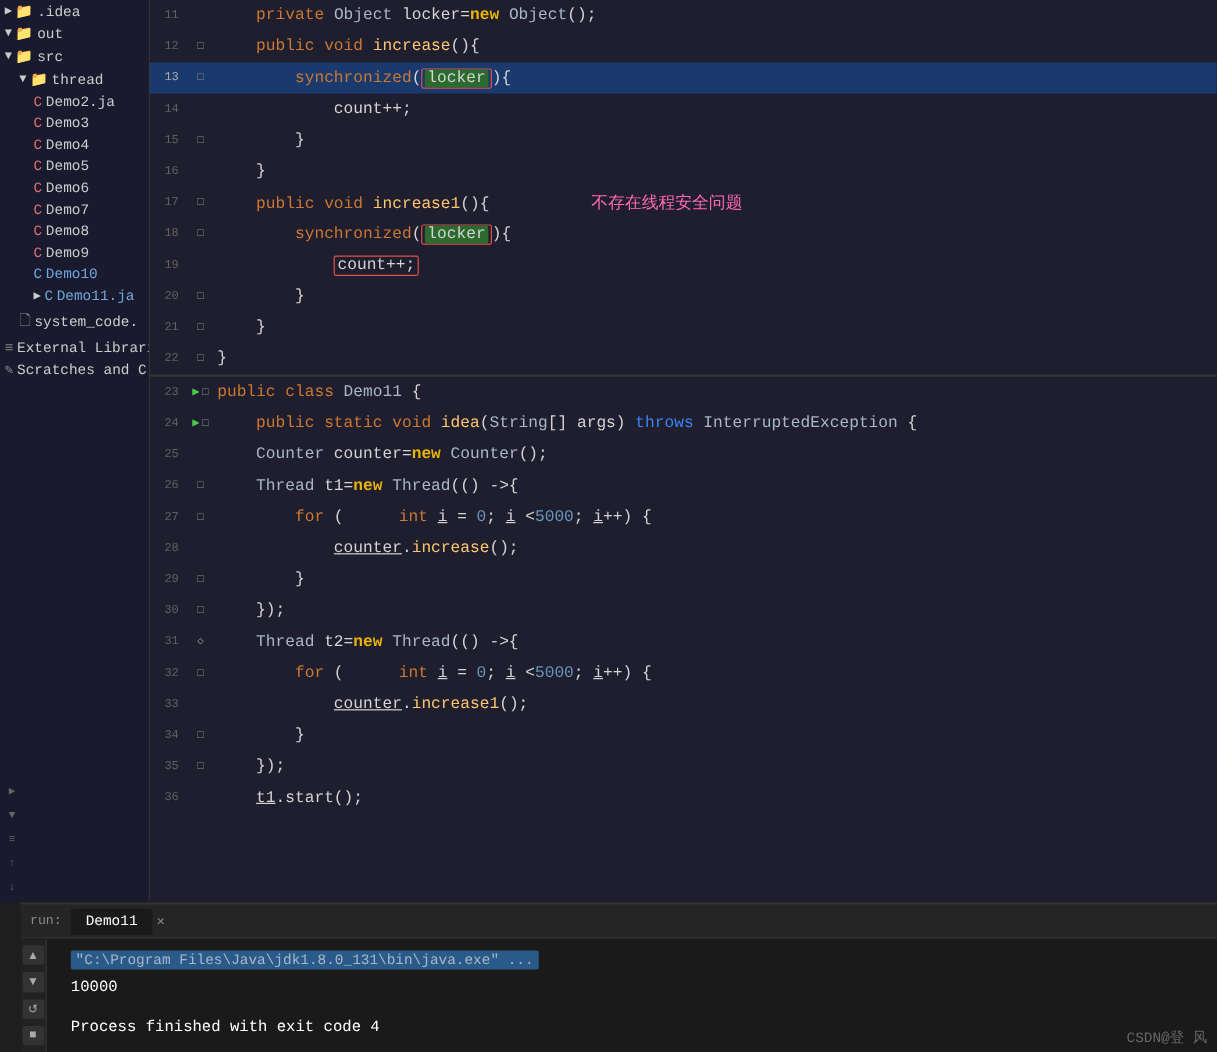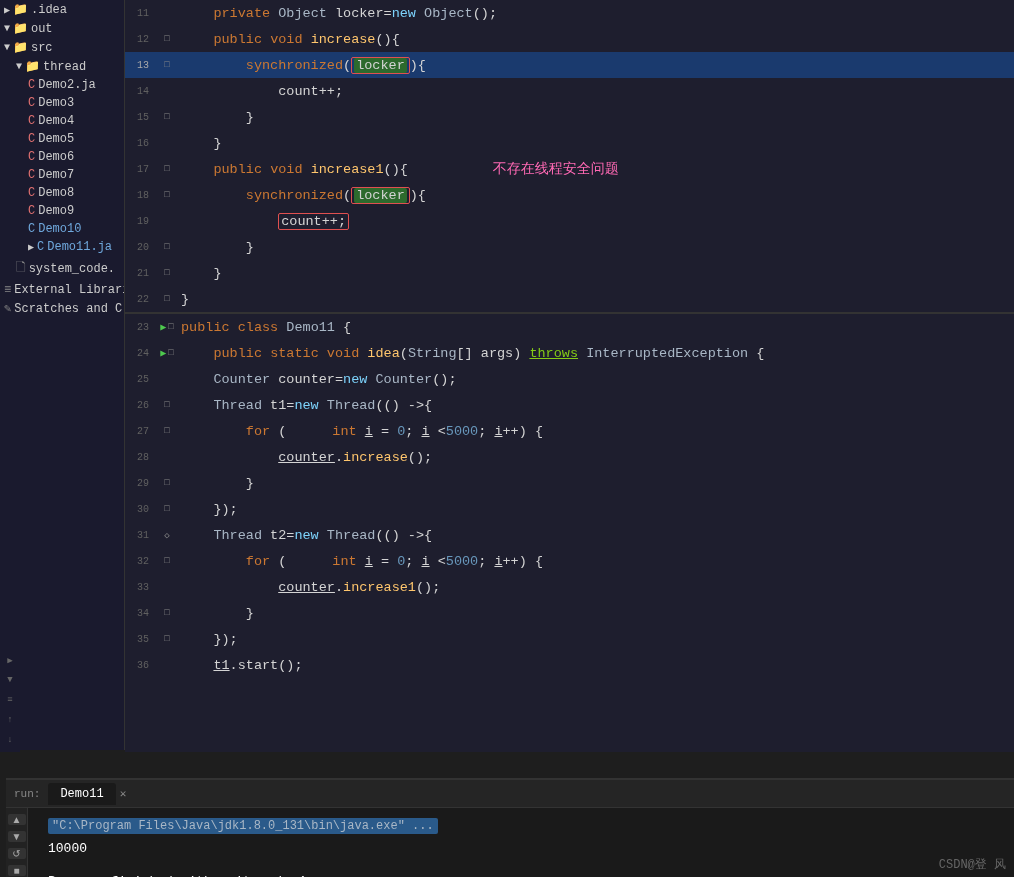--- a/index.html
+++ b/index.html
@@ -103,24 +103,24 @@
 
     
     .line-highlighted {
       background: #1a3a6e;
     }
 
     
     .kw-private { color: #cc7832; }
     .kw-public { color: #cc7832; }
     .kw-void { color: #cc7832; }
-    .kw-new { color: #7dd3fc; }
+    .kw-new { color: #eab308; font-weight: bold; }
     .kw-class { color: #cc7832; }
     .kw-static { color: #cc7832; }
-    .kw-throws { color: #84cc16; text-decoration: underline; }
+    .kw-throws { color: #3b82f6; }
     .kw-synchronized { color: #cc7832; }
     .kw-for { color: #cc7832; }
     .kw-int { color: #cc7832; margin-left: 46px; }
     .type-color { color: #a9b7c6; }
     .method-color { color: #ffc66d; }
     .num-color { color: #6897bb; }
 
     
     .red-box {
       display: inline-block;
@@ -143,24 +143,24 @@
       font-family: 'Microsoft YaHei', sans-serif;
       margin-left: 20px;
     }
 
     
     .underline { text-decoration: underline; }
 
     
     .bottom-panel {
       position: absolute;
-      left: 6px;
+      left: 17px;
       bottom: 0;
       right: 0;
-      height: 99px;
+      height: 125px;
       background: #1a1a1a;
       border-top: 2px solid #333;
     }
 
     .bottom-tab-bar {
       display: flex;
       align-items: center;
       background: #252525;
       height: 28px;
       padding: 0 8px;

